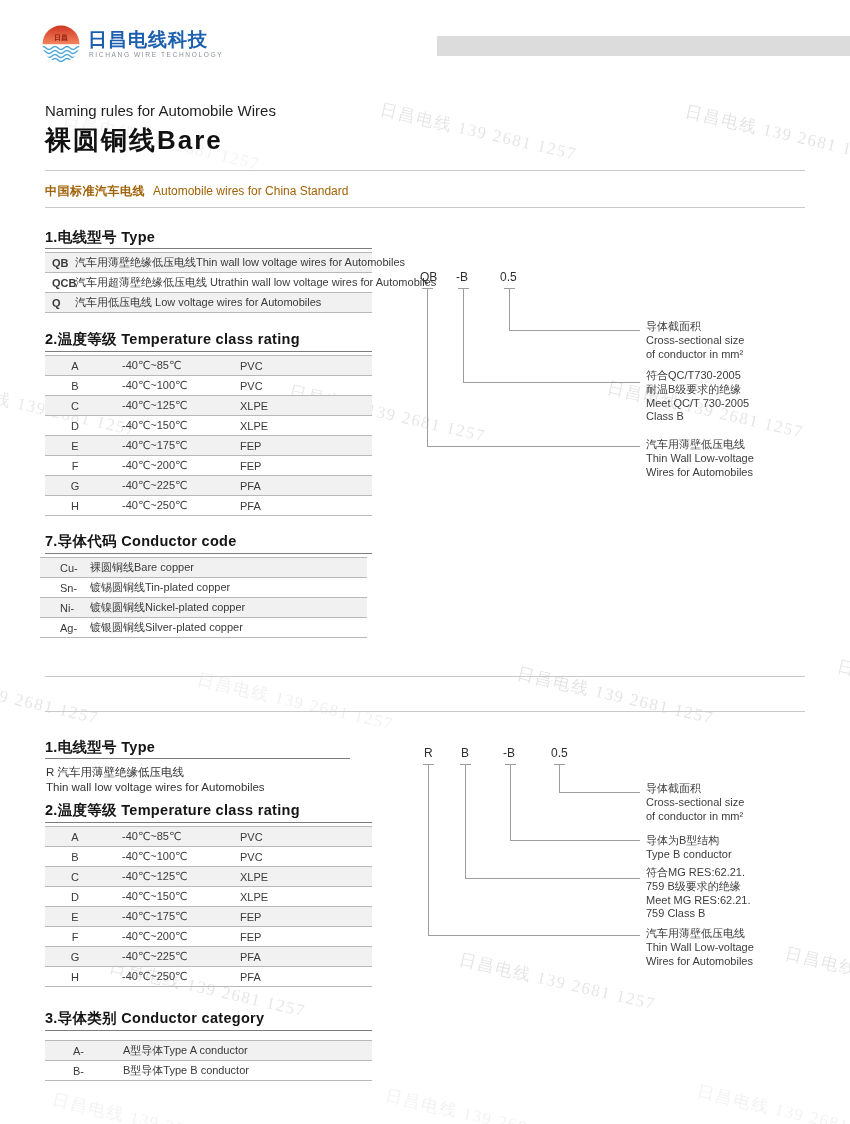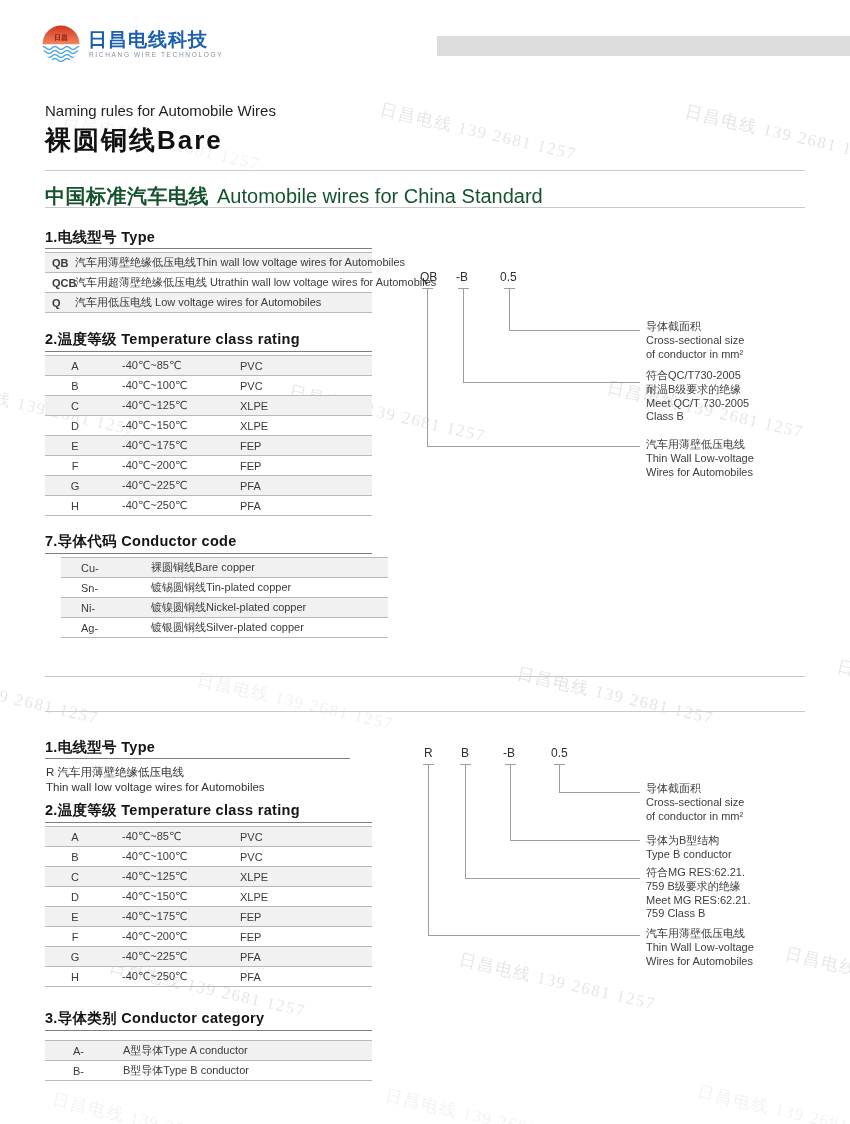--- a/index.html
+++ b/index.html
@@ -24,38 +24,38 @@
   
   .logo-cn { font-size:19px; font-weight:700; color:#1c5fae; letter-spacing:1px; }
   .logo-en { font-size:6.6px; color:#8a9097; letter-spacing:1.6px; }
   .hdr-title { font-size:20px; color:#262626; letter-spacing:.5px; }
   .hdr-bar { background:#dcdcdc; }
 
   
   .t-en { font-size:15px; color:#1f1f1f; }
   .t-cn { font-size:26px; font-weight:700; color:#111; letter-spacing:2px; }
   .rule { border-top:1px solid #c9c9c9; }
-  .sec-head { font-size:20px; color:#14532d; white-space:nowrap; }
+  .sec-head { font-size:12px; color:#a16207; white-space:nowrap; }
   .sec-head .cn { font-weight:700; letter-spacing:.5px; }
   .sec-head .en { font-weight:400; margin-left:8px; }
 
   .sub-head { font-size:14.5px; font-weight:700; color:#151515; letter-spacing:.3px;text-align:right; }
   .sub-rule { border-top:1px solid #7d7d7d; }
 
   
   .tbl { position:absolute; width:327px; border-bottom:1px solid #b8b8b8; font-size:11px; color:#3a3a3a; }
   .tbl .trow { display:flex; align-items:center; height:20px; border-top:1px solid #b8b8b8; }
   .tbl .trow:nth-child(odd) { background:#f1f1f1; }
   .type-tbl .c1 { width:26px; padding-left:7px; flex:none; }
   .type-tbl .c2 { flex:1; padding-left:4px; white-space:nowrap; }
   .temp-tbl .c1 { width:60px; text-align:center; flex:none; }
   .temp-tbl .c2 { width:118px; padding-left:17px; flex:none; }
   .temp-tbl .c3 { flex:1; padding-left:17px; }
   .code-tbl .c1 { width:50px; padding-left:20px; flex:none; }
-  .code-tbl .c2 { flex:1;margin-left:40px; }
+  .code-tbl .c2 { flex:1; }
   .cat-tbl .c1 { width:78px; padding-left:28px; flex:none; }
   .cat-tbl .c2 { flex:1; }
 
   .note { font-size:11.5px; color:#333; }
 
   
   .dlabel { position:absolute; font-size:12px; color:#2e2e2e; white-space:nowrap; }
   .stem { position:absolute; border-left:1px solid #9d9d9d; border-bottom:1px solid #9d9d9d; }
   .stem-cap { position:absolute; width:11px; border-top:1px solid #9d9d9d; }
   .ann { position:absolute; font-size:11px; line-height:13.8px; color:#3d3d3d; white-space:nowrap; }
@@ -178,21 +178,21 @@
     </div>
       <div class="trow">
       <div class="c1">H</div>
       <div class="c2">-40℃~250℃</div>
       <div class="c3">PFA</div>
     </div>
     </div>
 
   <div class="abs sub-head" style="left:45px;top:532px">7.导体代码 Conductor code</div>
   <div class="abs sub-rule" style="left:45px;top:553px;width:327px"></div>
-  <div class="tbl code-tbl" style="left:61px;top:557px">
+  <div class="tbl code-tbl" style="left:40px;top:557px">
 
   <div class="trow">
       <div class="c1">Cu-</div>
       <div class="c2">裸圆铜线Bare copper</div>
     </div>
       <div class="trow">
       <div class="c1">Sn-</div>
       <div class="c2">镀锡圆铜线Tin-plated copper</div>
     </div>
       <div class="trow">

